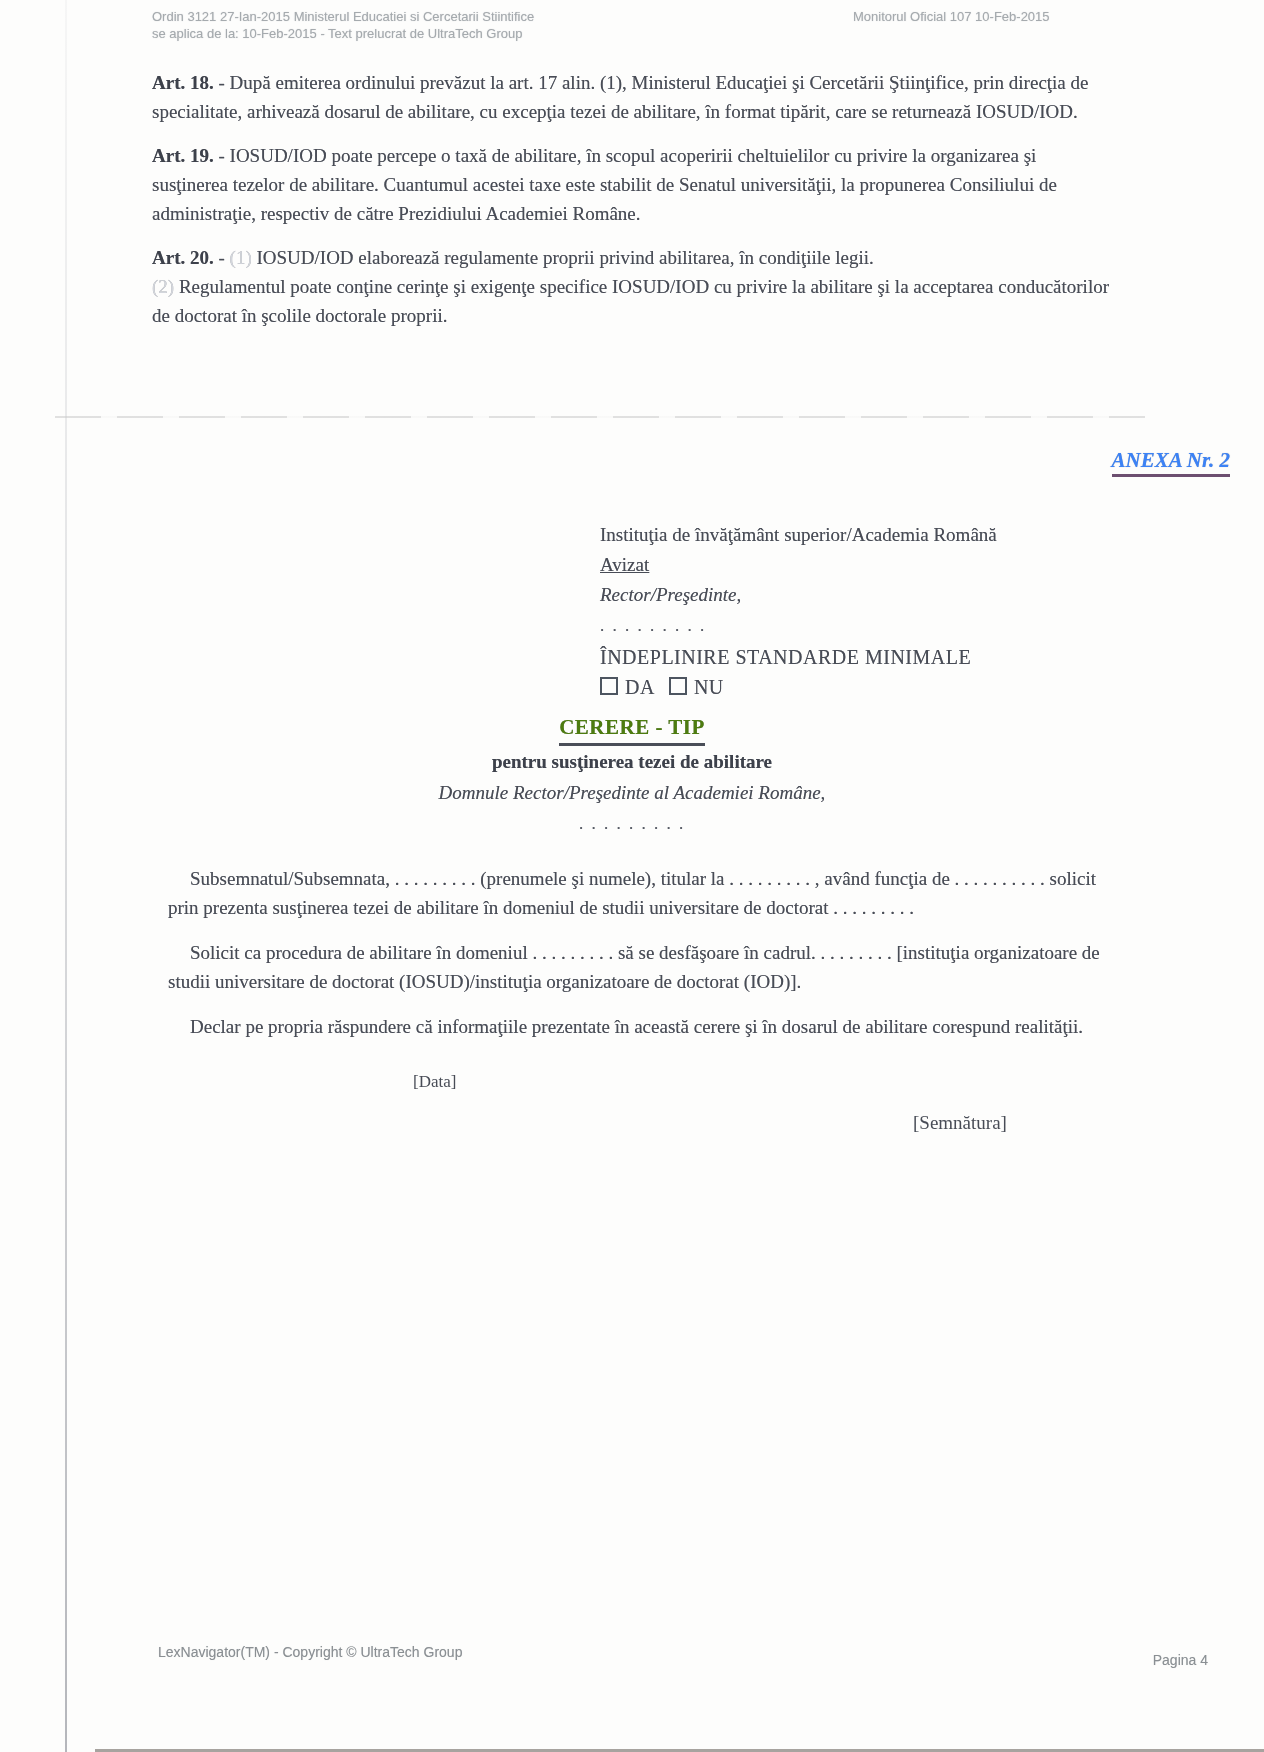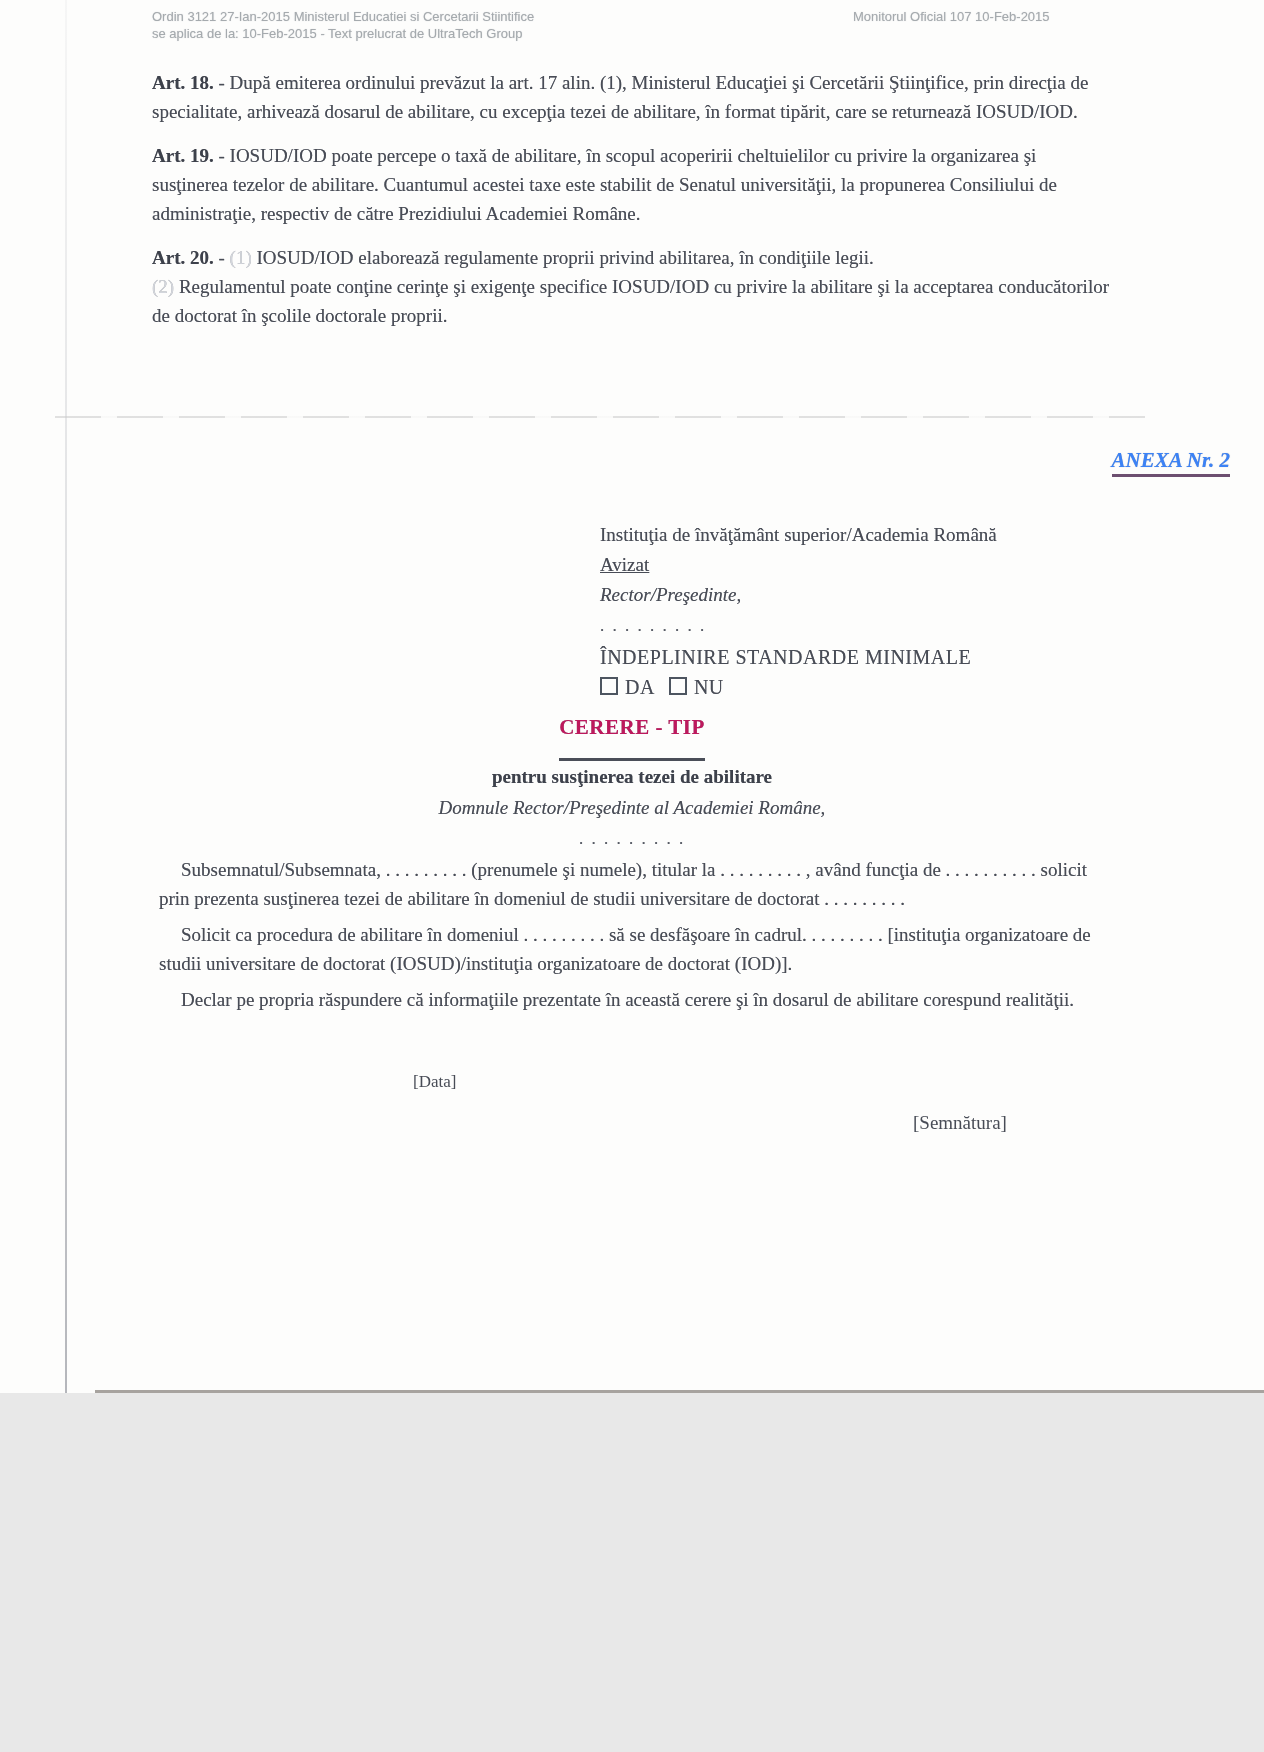--- a/index.html
+++ b/index.html
@@ -1,18 +1,18 @@
 <!DOCTYPE html>
 <html><head>
 <meta charset="utf-8">
 <style>
   html,body{margin:0;padding:0;background:#e8e8e8;}
   .page{
     position:relative;
-    width:1264px;height:1393px;
+    width:1264px;height:1752px;
     background:#fdfdfc;
     overflow:hidden;
     font-family:"Liberation Serif","DejaVu Serif",serif;
     color:#484c56;
   }
   
   .scan-vline{
     position:absolute;left:65px;top:0;width:2px;height:100%;
     background:linear-gradient(to bottom, rgba(205,206,210,0.15) 0%, rgba(190,192,197,0.45) 40%, rgba(168,170,176,0.85) 100%);
   }
@@ -69,33 +69,33 @@
     background:transparent;
   }
   .chk-gap{display:inline-block;width:14px;}
   
   .cerere-block{
     position:absolute;top:712px;left:152px;width:960px;
     text-align:center;font-size:19px;line-height:30px;
     text-shadow:0 0 .6px rgba(72,76,86,.55);
   }
   .cerere-title{
-    font-size:21px;font-weight:bold;color:#be185d;
-    display:inline-block;border-bottom:3px solid #4a4e58;padding-bottom:16px;
+    font-size:21px;font-weight:bold;color:#4d7c0f;
+    display:inline-block;border-bottom:3px solid #4a4e58;padding-bottom:1px;
     letter-spacing:.5px;
   }
   .cerere-sub{font-weight:bold;color:#3d414b;line-height:31px;}
   .cerere-sal{font-style:italic;line-height:31px;}
   
   .request-block{
     position:absolute;left:152px;top:848px;width:964px;
     font-size:19px;line-height:29px;
     text-shadow:0 0 .6px rgba(72,76,86,.55);
   }
-  .request-block p{margin:7px;text-indent:22px;}
+  .request-block p{margin:16px;text-indent:22px;}
   
   .data-label{position:absolute;left:413px;top:1072px;font-size:17px;}
   .sign-label{position:absolute;left:913px;top:1112px;font-size:19px;}
   
   .ftr{
     position:absolute;
     font-family:"Liberation Sans","DejaVu Sans",sans-serif;
     font-size:14px;color:#8a8f93;
     text-shadow:0 0 .7px rgba(138,143,147,.4);
   }

